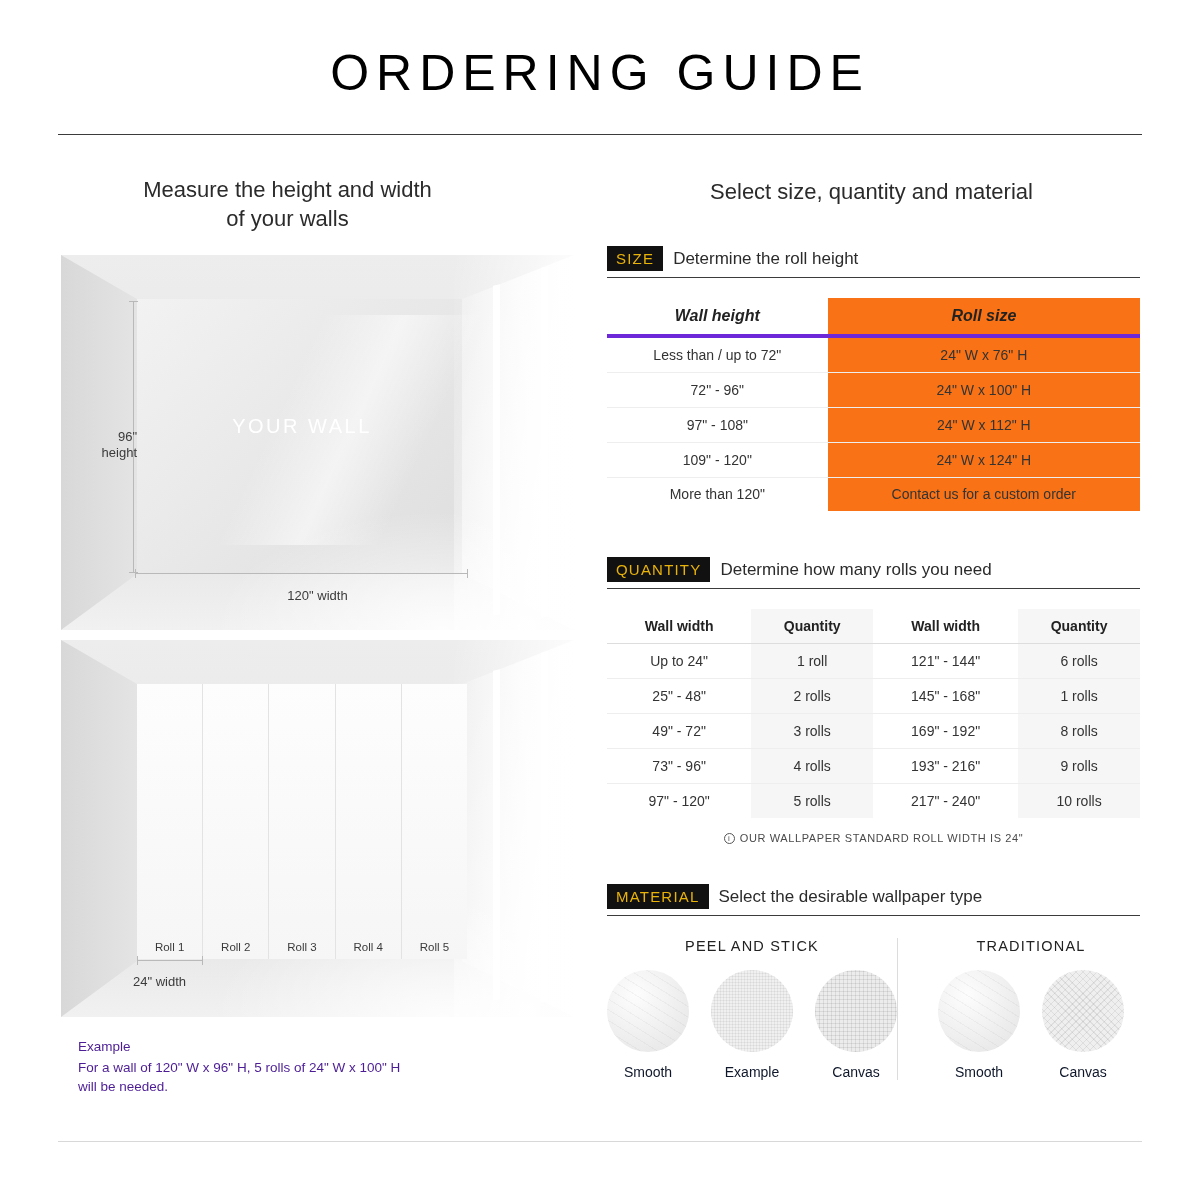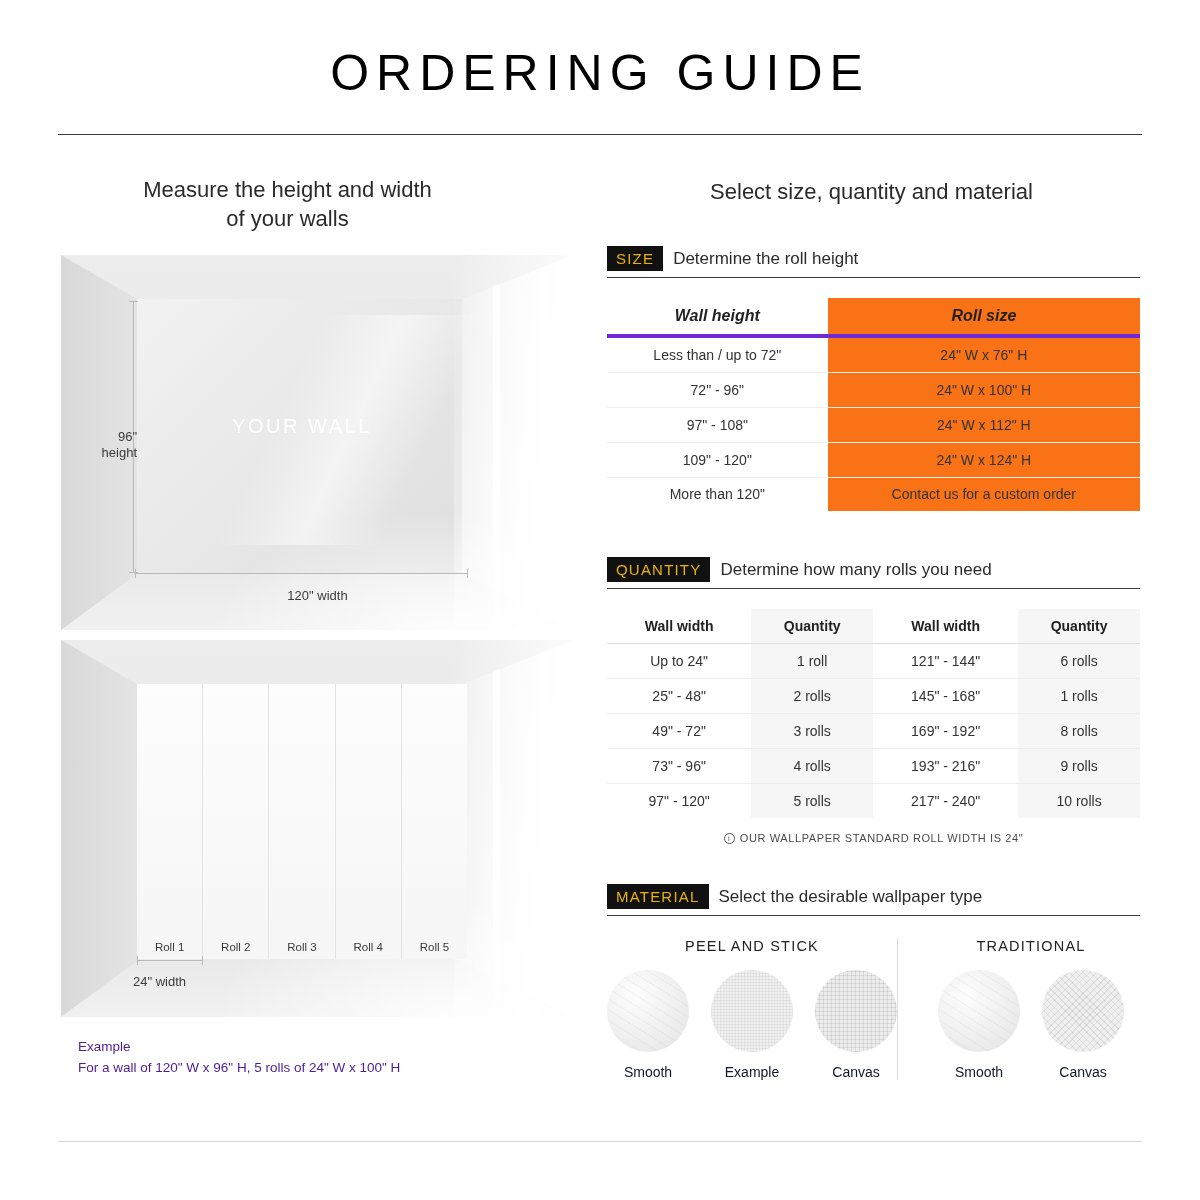--- a/index.html
+++ b/index.html
@@ -346,20 +346,21 @@
         <div class="dim-roll">
           <div class="tick" style="left:0; top:-4px; width:1px; height:9px;"></div>
           <div class="tick" style="right:0; top:-4px; width:1px; height:9px;"></div>
         </div>
         <div class="dim-roll-text">24" width</div>
       </div>
 
       <div class="example">
         <div class="ex-title">Example</div>
         <div>For a wall of 120" W x 96" H, 5 rolls of 24" W x 100" H</div>
+        <div>will be needed.</div>
       </div>
     </div>
 
     <div class="col-right">
       <div class="right-heading-wrap">
         <div class="col-heading">Select size, quantity and material</div>
       </div>
 
       <div class="section" style="margin-top:40px;">
         <div class="sec-head">

